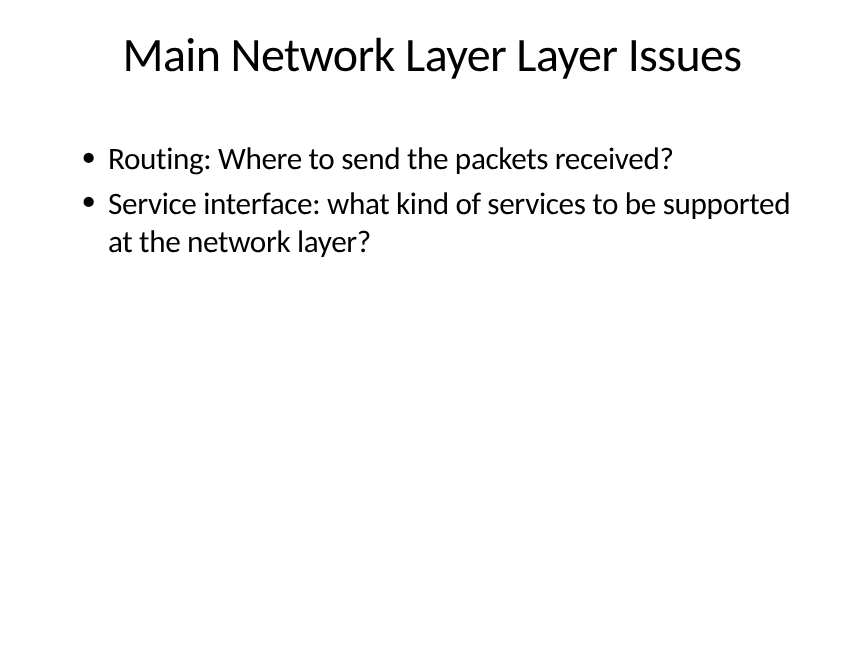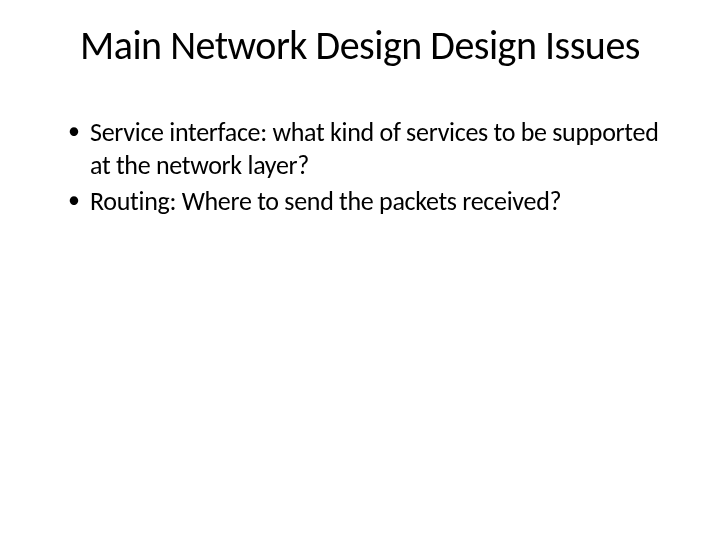--- a/index.html
+++ b/index.html
@@ -47,20 +47,20 @@
       position: absolute;
       left: 0;
       top: 0;
       font-size: 24px;
     }
   </style>
 </head>
 <body>
 
 <div class="slide">
-  <h1 class="title">Main Network Design Design Issues</h1>
+  <h1 class="title">Main Network Layer Layer Issues</h1>
   <div class="content">
     <ul class="bullet-list">
+      <li class="bullet-item">Routing: Where to send the packets received?</li>
       <li class="bullet-item">Service interface: what kind of services to be supported at the network layer?</li>
-      <li class="bullet-item">Routing: Where to send the packets received?</li>
     </ul>
   </div>
 </div>
 
 </body></html>

